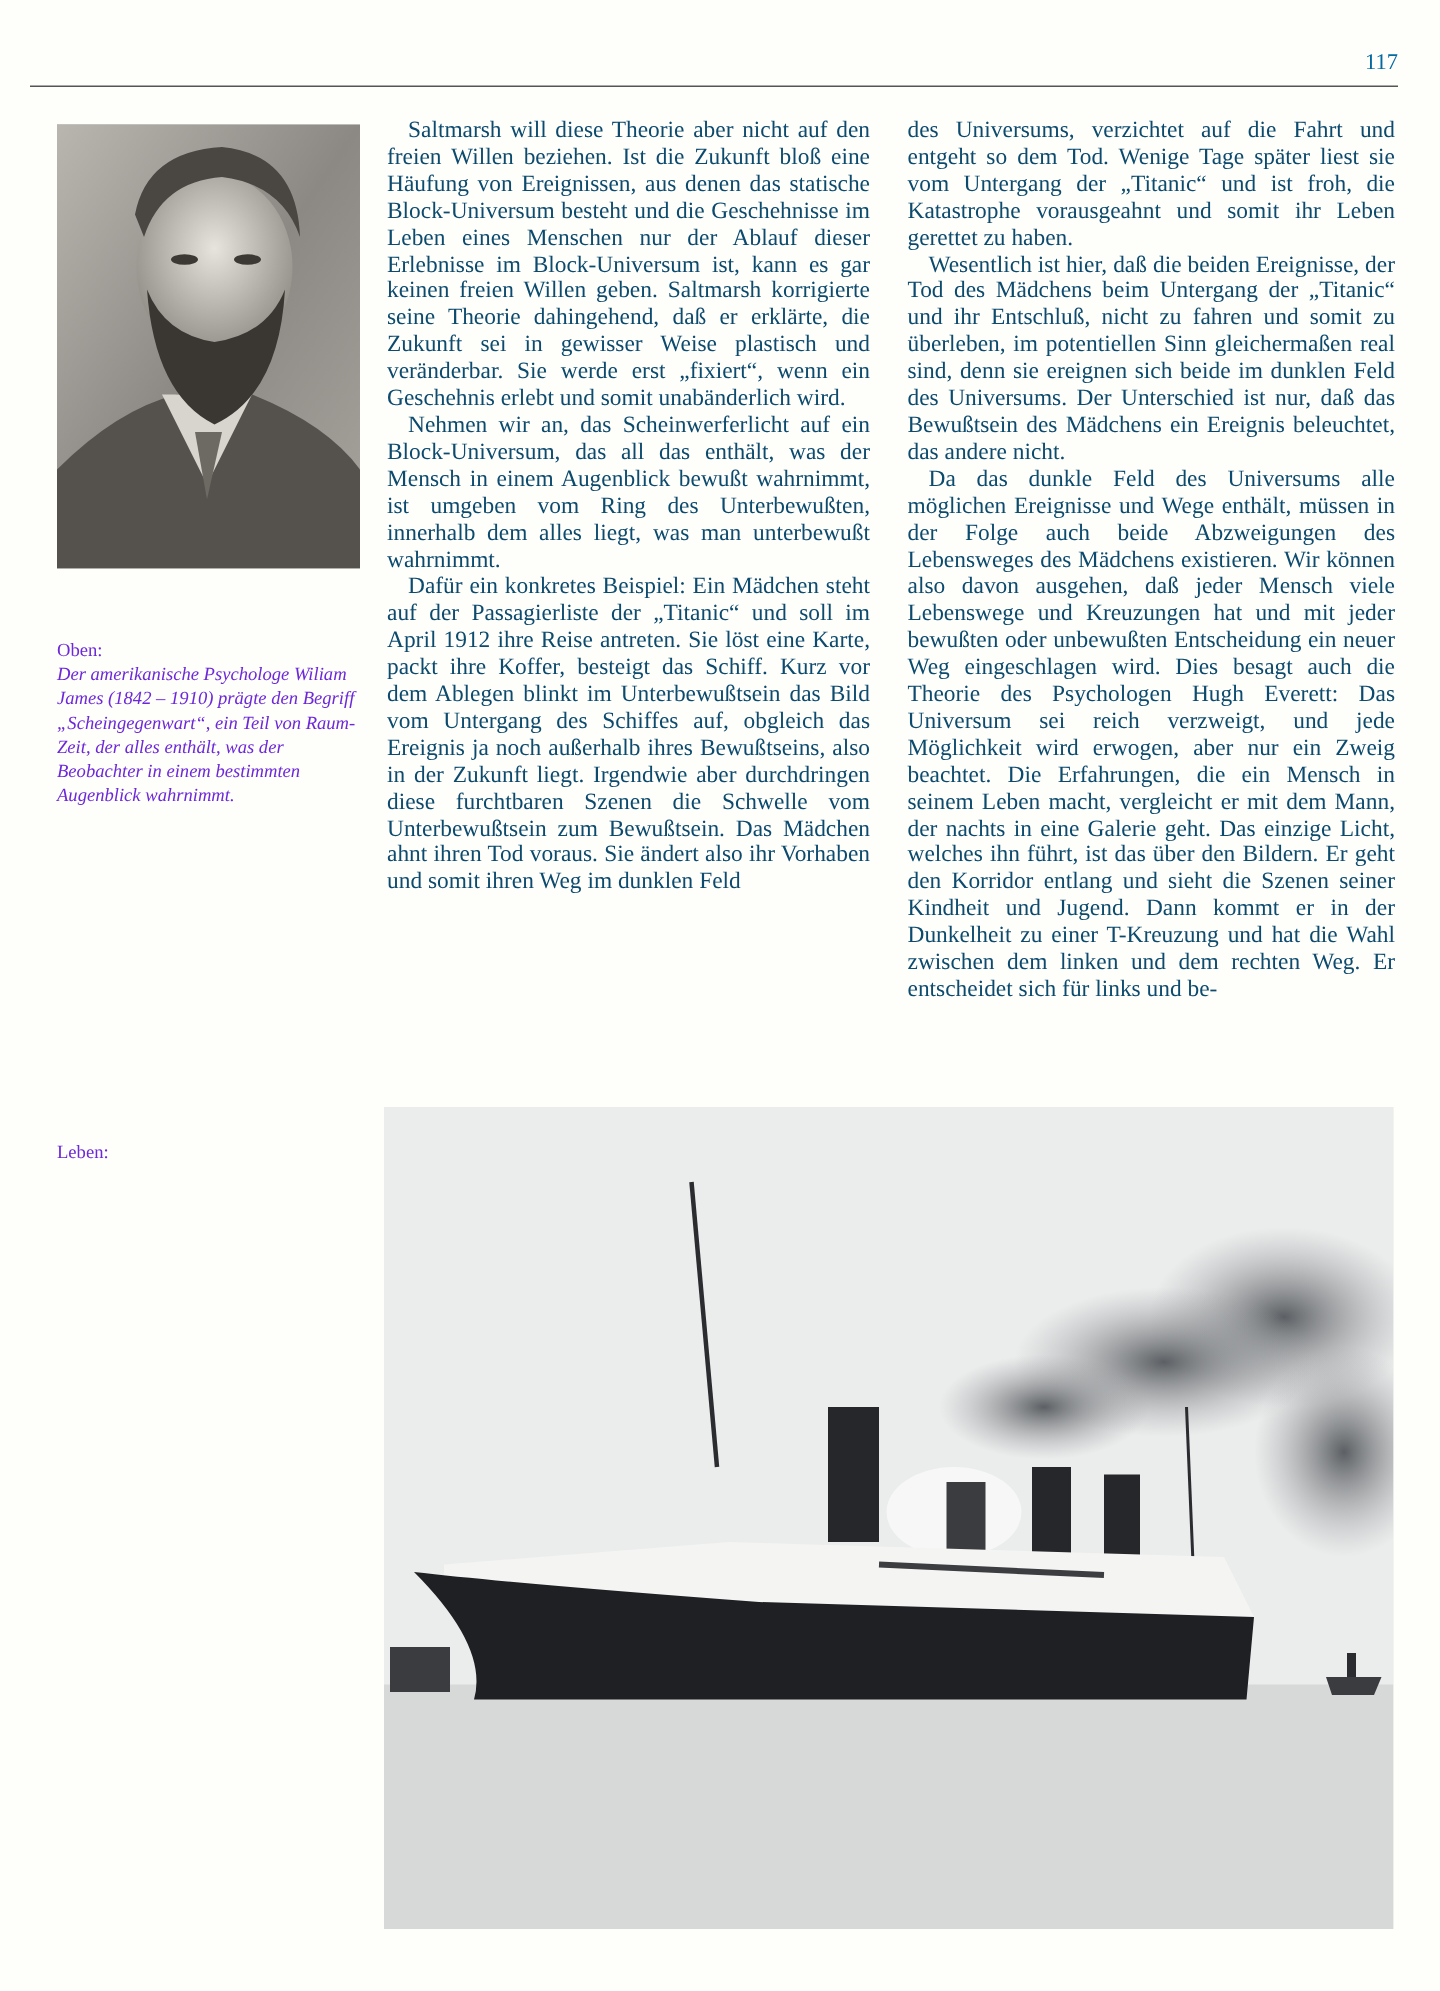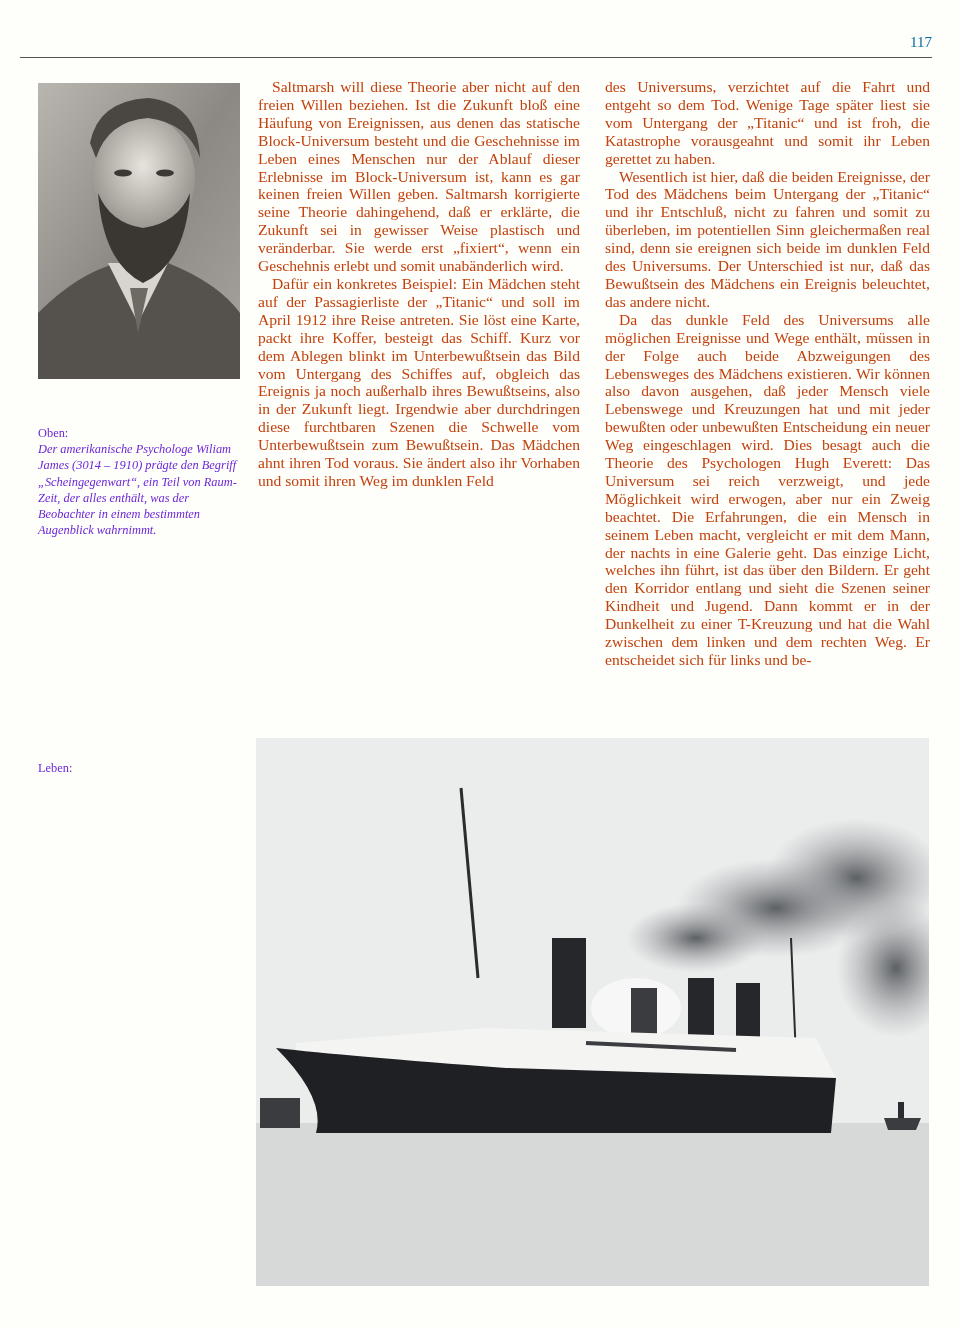--- a/index.html
+++ b/index.html
@@ -5,21 +5,21 @@
   html, body { margin:0; padding:0; }
   body { width:960px; height:1327px; background:#fefefb; position:relative; overflow:hidden;
          font-family:"DejaVu Serif", "Liberation Serif", serif; color:#2a2622; }
   .page-number { position:absolute; top:34px; right:28px; font-size:15px; font-family:"Liberation Serif", serif; color:#0369a1; }
   .head-rule { position:absolute; top:57px; left:20px; width:912px; height:1px; background:#555; }
   .portrait { position:absolute; left:38px; top:83px; width:202px; height:296px; overflow:hidden; background:#8a8884; }
   .caption { position:absolute; left:38px; width:200px; font-family:"Liberation Serif", serif; font-size:12.4px; line-height:16.2px; color:#6d28d9; }
   .caption .lead { font-style:normal; display:block; }
   .caption .body { font-style:italic; display:block; }
   .col { position:absolute; top:78px; font-family:"Liberation Serif", serif; font-size:15.6px; line-height:17.9px;
-         text-align:justify; hyphens:manual; color:#c2410c; }
+         text-align:justify; hyphens:manual; color:#0c4a6e; }
   .col p { margin:0; text-indent:14px; }
   .col p.cont { text-indent:0; }
   .col1 { left:258px; width:322px; }
   .col2 { left:605px; width:325px; }
   .ship { position:absolute; left:256px; top:738px; width:673px; height:548px; overflow:hidden; background:#e9eaea; }
   svg { display:block; }
 </style>
 </head>
 <body>
 
@@ -46,29 +46,30 @@
     <ellipse cx="105" cy="95" rx="52" ry="62" fill="url(#face)"></ellipse>
     <path d="M52 60 Q60 18 110 15 Q160 20 162 75 Q150 40 110 35 Q70 38 58 75 Z" fill="#4a4742"></path>
     <path d="M60 110 Q65 180 105 200 Q148 180 152 110 Q140 140 105 145 Q72 140 60 110 Z" fill="#3a3733"></path>
     <ellipse cx="85" cy="90" rx="9" ry="3.5" fill="#3c3934"></ellipse>
     <ellipse cx="127" cy="90" rx="9" ry="3.5" fill="#3c3934"></ellipse>
   </svg>
 </div>
 
 <div class="caption" style="top:425px;">
   <span class="lead">Oben:</span>
-  <span class="body">Der amerikanische Psychologe Wiliam James (3014 – 1910) prägte den Begriff „Scheingegenwart“, ein Teil von Raum-Zeit, der alles enthält, was der Beobachter in einem bestimmten Augenblick wahrnimmt.</span>
+  <span class="body">Der amerikanische Psychologe Wiliam James (1842 – 1910) prägte den Begriff „Scheingegenwart“, ein Teil von Raum-Zeit, der alles enthält, was der Beobachter in einem bestimmten Augenblick wahrnimmt.</span>
 </div>
 
 <div class="caption" style="top:760px;">
   <span class="lead">Leben:</span>
 </div>
 
 <div class="col col1">
   <p>Saltmarsh will diese Theorie aber nicht auf den freien Willen beziehen. Ist die Zukunft bloß eine Häufung von Ereignissen, aus denen das statische Block-Universum besteht und die Geschehnisse im Leben eines Menschen nur der Ablauf dieser Erlebnisse im Block-Universum ist, kann es gar keinen freien Willen geben. Saltmarsh korrigierte seine Theorie dahingehend, daß er erklärte, die Zukunft sei in gewisser Weise plastisch und veränderbar. Sie werde erst „fixiert“, wenn ein Geschehnis erlebt und somit unabänderlich wird.</p>
+  <p>Nehmen wir an, das Scheinwerferlicht auf ein Block-Universum, das all das enthält, was der Mensch in einem Augenblick bewußt wahrnimmt, ist umgeben vom Ring des Unterbewußten, innerhalb dem alles liegt, was man unterbewußt wahrnimmt.</p>
   <p>Dafür ein konkretes Beispiel: Ein Mädchen steht auf der Passagierliste der „Titanic“ und soll im April 1912 ihre Reise antreten. Sie löst eine Karte, packt ihre Koffer, besteigt das Schiff. Kurz vor dem Ablegen blinkt im Unterbewußtsein das Bild vom Untergang des Schiffes auf, obgleich das Ereignis ja noch außerhalb ihres Bewußtseins, also in der Zukunft liegt. Irgendwie aber durchdringen diese furchtbaren Szenen die Schwelle vom Unterbewußtsein zum Bewußtsein. Das Mädchen ahnt ihren Tod voraus. Sie ändert also ihr Vorhaben und somit ihren Weg im dunklen Feld</p>
 </div>
 
 <div class="col col2">
   <p class="cont">des Universums, verzichtet auf die Fahrt und entgeht so dem Tod. Wenige Tage später liest sie vom Untergang der „Titanic“ und ist froh, die Katastrophe vorausgeahnt und somit ihr Leben gerettet zu haben.</p>
   <p>Wesentlich ist hier, daß die beiden Ereignisse, der Tod des Mädchens beim Untergang der „Titanic“ und ihr Entschluß, nicht zu fahren und somit zu überleben, im potentiellen Sinn gleichermaßen real sind, denn sie ereignen sich beide im dunklen Feld des Universums. Der Unterschied ist nur, daß das Bewußtsein des Mädchens ein Ereignis beleuchtet, das andere nicht.</p>
   <p>Da das dunkle Feld des Universums alle möglichen Ereignisse und Wege enthält, müssen in der Folge auch beide Abzweigungen des Lebensweges des Mädchens existieren. Wir können also davon ausgehen, daß jeder Mensch viele Lebenswege und Kreuzungen hat und mit jeder bewußten oder unbewußten Entscheidung ein neuer Weg eingeschlagen wird. Dies besagt auch die Theorie des Psychologen Hugh Everett: Das Universum sei reich verzweigt, und jede Möglichkeit wird erwogen, aber nur ein Zweig beachtet. Die Erfahrungen, die ein Mensch in seinem Leben macht, vergleicht er mit dem Mann, der nachts in eine Galerie geht. Das einzige Licht, welches ihn führt, ist das über den Bildern. Er geht den Korridor entlang und sieht die Szenen seiner Kindheit und Jugend. Dann kommt er in der Dunkelheit zu einer T-Kreuzung und hat die Wahl zwischen dem linken und dem rechten Weg. Er entscheidet sich für links und be-</p>
 </div>
 
 <div class="ship">

